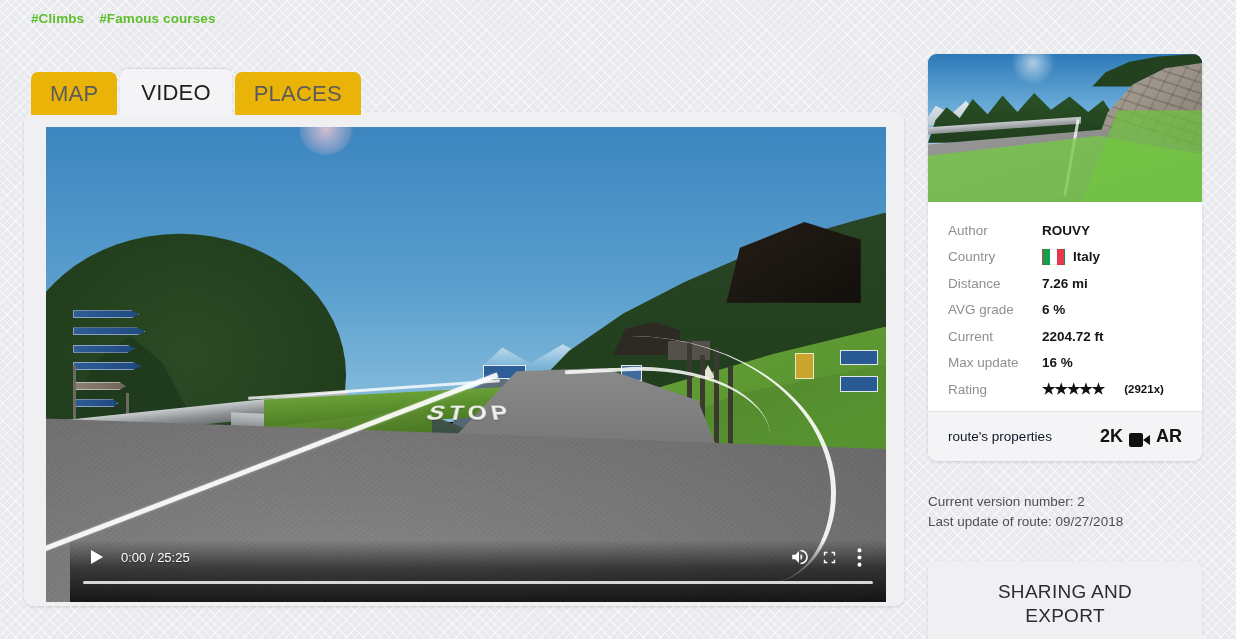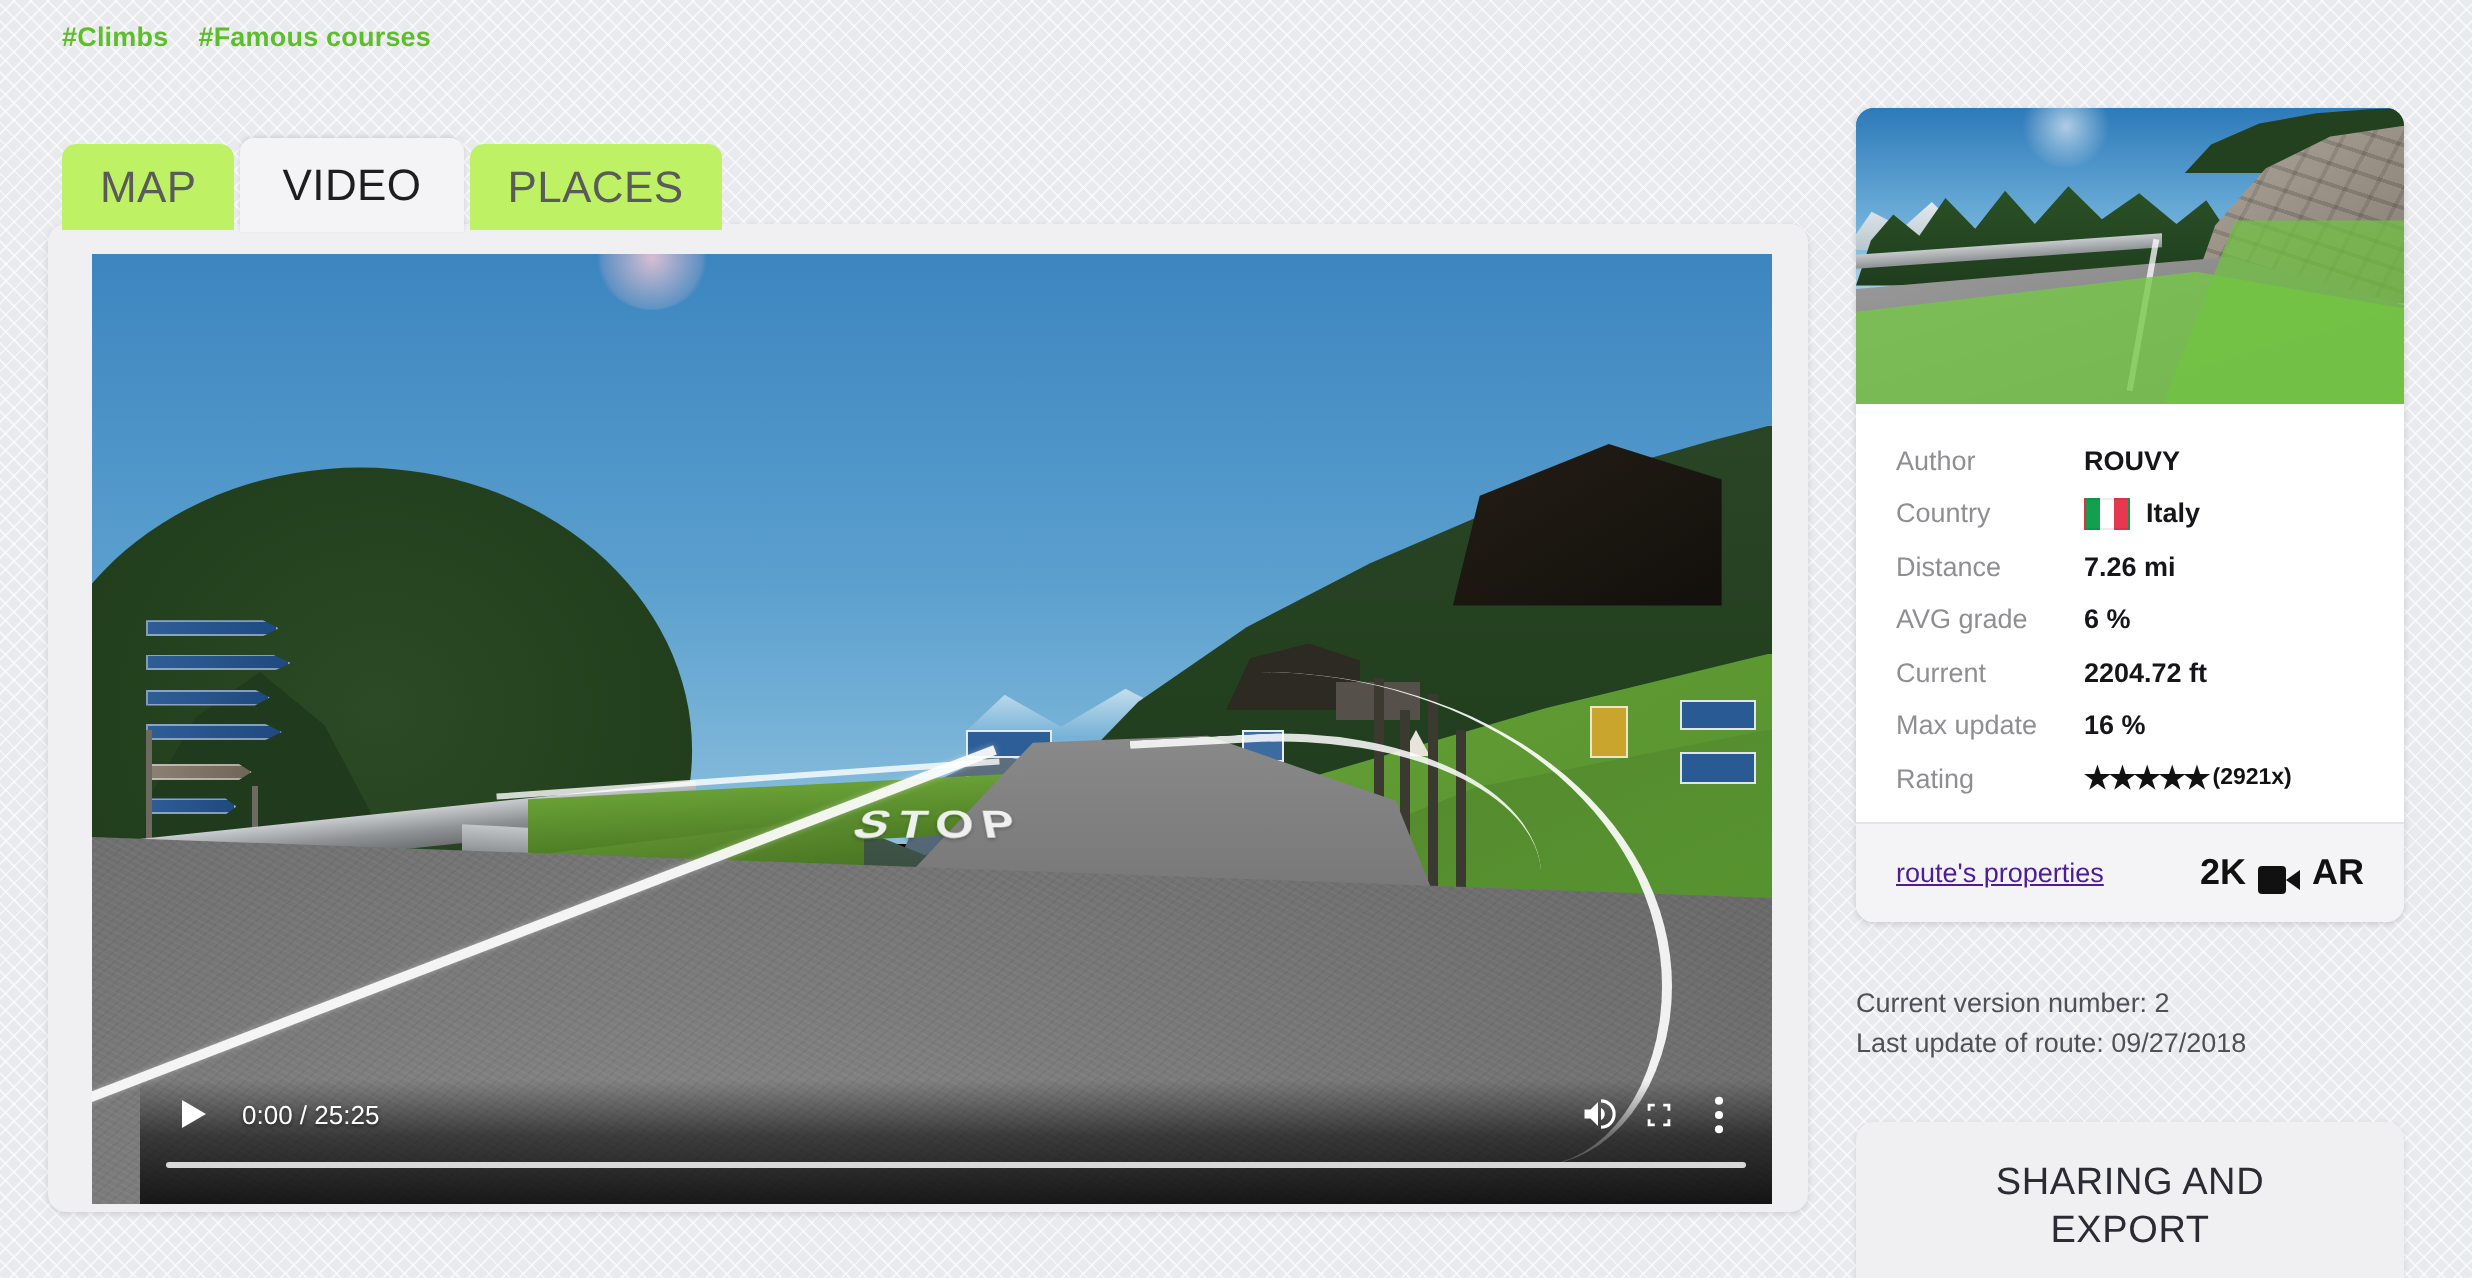--- a/index.html
+++ b/index.html
@@ -35,21 +35,21 @@
   .tabbar {
     position: absolute;
     top: 69px; left: 31px;
     display: flex;
     align-items: flex-end;
     z-index: 4;
   }
   .tab {
     font-size: 22px;
     color: #5b5b5b;
-    background: #bef264;
+    background: #eab308;
     padding: 9px 19px 8px 19px;
     border-radius: 7px 7px 0 0;
     margin-right: 3px;
     line-height: 1.18;
     cursor: pointer;
     letter-spacing: .2px;
   }
   .tab.active {
     background: #f4f4f6;
     color: #1e1e1e;
@@ -415,29 +415,29 @@
     display: flex; align-items: center;
   }
   .flag-it {
     display: inline-block; width: 23px; height: 16px;
     margin-right: 8px;
     background: linear-gradient(to right, #12a04e 0 33.3%, #ffffff 33.3% 66.6%, #e8384f 66.6% 100%);
     border: 1px solid rgba(0,0,0,.07);
     vertical-align: middle;
   }
   .stars { letter-spacing: -1px; font-size: 15px; color: #111; }
-  .rating-count { font-size: 11.5px; font-weight: bold; color: #111; margin-left: 2px; vertical-align: super; }
+  .rating-count { font-size: 11.5px; font-weight: bold; color: #111; margin-left: 20px; vertical-align: super; }
 
   .card-footer {
     border-top: 1px solid #e4e4e8;
     background: #f4f4f6;
     padding: 14px 20px;
     display: flex; align-items: center; justify-content: space-between;
   }
-  .footer-text { color: #4c1d95; font-size: 13.5px; text-decoration: underline; }
+  .footer-text { color: #0f172a; font-size: 13.5px; }
   .footer-badges { display: flex; align-items: flex-end; gap: 6px; }
   .badge-2k, .badge-ar { font-size: 18px; font-weight: bold; color: #111; }
   .cam-icon {
     width: 21px; height: 14px; position: relative;
   }
   .cam-icon::before {
     content: ""; position: absolute; left: 0; top: 0;
     width: 14px; height: 14px; background: #111; border-radius: 2px;
   }
   .cam-icon::after {

